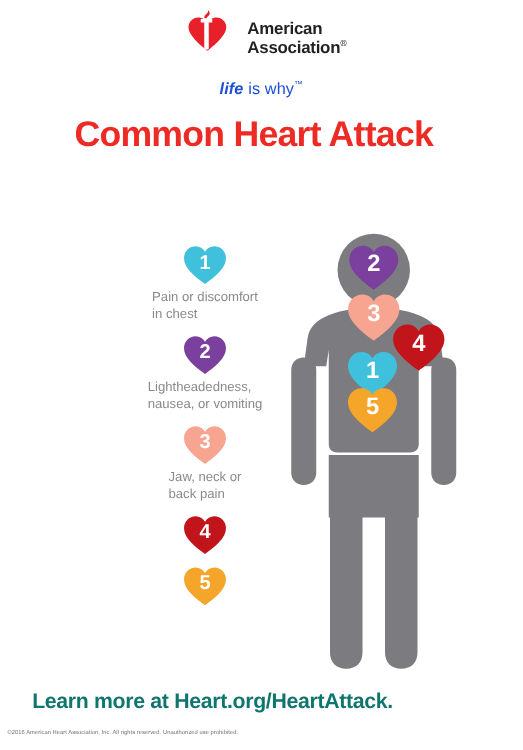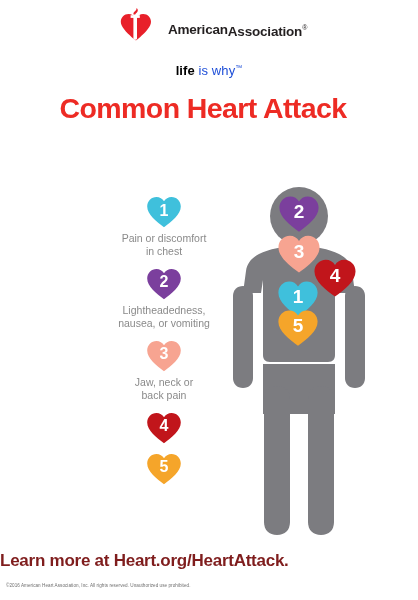--- a/index.html
+++ b/index.html
@@ -14,32 +14,32 @@
   .page{position:relative;width:418px;height:600px;}
 
   
   .logo-block{
     position:absolute;left:0;top:6px;width:418px;
     display:flex;flex-direction:column;align-items:center;
   }
   .logo-row{display:flex;align-items:center;justify-content:center;gap:9px;}
   .logo-mark{width:48px;height:48px;display:block;}
   .logo-words{
-    display:flex;flex-direction:row;
+    display:flex;flex-direction:column;
     line-height:1.0;color:#231f20;text-align:left;
   }
   .logo-words .lw1{font-size:13.5px;font-weight:bold;letter-spacing:-0.2px;}
   .logo-words .lw2{font-size:17px;font-weight:bold;letter-spacing:-0.3px;margin-top:1px;}
   .logo-words .lw3{font-size:13.5px;font-weight:bold;letter-spacing:-0.2px;margin-top:1px;}
   .logo-words .reg{font-size:7px;font-weight:normal;vertical-align:super;}
   .tagline{
     margin-top:9px;font-size:13px;letter-spacing:0.1px;
     color:#8d8d8d;font-weight:bold;
   }
-  .tagline .lw-red{color:#000000;font-weight:bold;}
+  .tagline .lw-red{color:#1d4ed8;font-weight:bold;font-style:italic;}
   .tagline .lw-gray{color:#1d4ed8;font-weight:normal;}
   .tagline .tm{font-size:7px;vertical-align:super;}
 
   
   .title{
     position:absolute;left:0;top:92px;width:406px;
     text-align:center;color:#ed2b24;
     font-size:28.5px;font-weight:bold;line-height:1.17;
     letter-spacing:-0.6px;
   }
@@ -54,21 +54,21 @@
   }
   .legend-heart{position:relative;width:36px;height:32px;}
   .legend-heart svg{display:block;width:36px;height:32px;}
   .legend-heart .num{
     position:absolute;left:0;top:0;width:36px;height:32px;
     display:flex;align-items:center;justify-content:center;
     color:#ffffff;font-size:16px;font-weight:bold;
     padding-bottom:3px;box-sizing:border-box;
   }
   .legend-cap{
-    margin-top:4px;text-align:center;color:#8a8a8a;
+    margin-top:4px;text-align:left;color:#8a8a8a;
     font-size:10.5px;line-height:1.28;white-space:pre-line;
   }
 
   
   .figure{
     position:absolute;left:225px;top:186px;width:170px;height:360px;
   }
   .figure svg{display:block;width:170px;height:360px;}
 
   .body-heart{position:absolute;}
@@ -85,22 +85,22 @@
   .bh3 .num{font-size:19px;}
   .bh4{left:88px;top:72px;width:44px;height:40px;}
   .bh4 .num{font-size:19px;}
   .bh1{left:52px;top:94px;width:42px;height:38px;}
   .bh1 .num{font-size:19px;}
   .bh5{left:52px;top:123px;width:42px;height:38px;}
   .bh5 .num{font-size:19px;}
 
   
   .footer-cta{
-    position:absolute;left:0;top:551px;width:340px;
-    color:#7f1d1d;font-size:17px;font-weight:bold;letter-spacing:-0.25px;
+    position:absolute;left:0;top:551px;width:340px;text-align:center;
+    color:#0f766e;font-size:17px;font-weight:bold;letter-spacing:-0.25px;
   }
   .copyright{
     position:absolute;left:6px;top:583px;
     color:#6f6f6f;font-size:4.6px;letter-spacing:0.05px;
   }
 </style>
 </head>
 <body>
 
 <div class="page">

